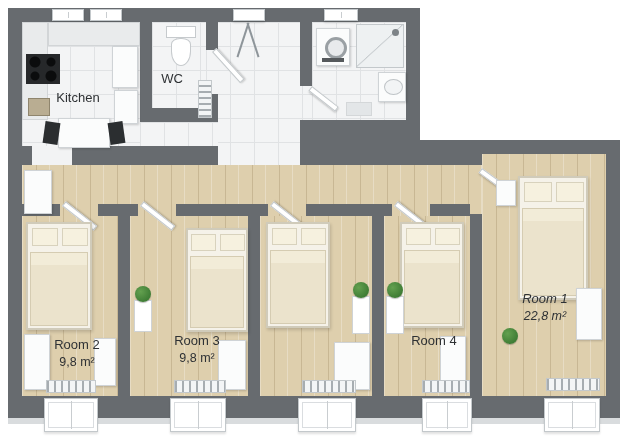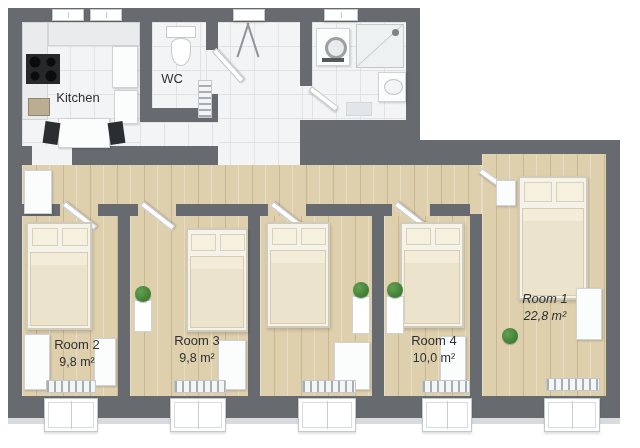--- a/index.html
+++ b/index.html
@@ -198,21 +198,20 @@
     <div class="pillow" style="left:4px;top:4px;width:25px;height:17px;"></div>
     <div class="pillow" style="left:33px;top:4px;width:25px;height:17px;"></div>
     <div class="duvet" style="left:2px;top:26px;width:56px;height:74px;"></div>
   </div>
   <div class="planter" style="left:386px;top:296px;width:18px;height:38px;"></div>
   <div class="plant" style="left:387px;top:282px;width:16px;height:16px;"></div>
   <div class="furn" style="left:440px;top:336px;width:26px;height:56px;"></div>
   <div class="radiator" style="left:422px;top:380px;width:48px;height:13px;"></div>
   <div class="label" style="left:389px;top:333px;width:90px;">
     <span>Room 4</span>
-    <span class="area">10,0 m²</span>
   </div>
 
   <div class="bed" style="left:518px;top:176px;width:70px;height:124px;">
     <div class="pillow" style="left:4px;top:4px;width:28px;height:20px;"></div>
     <div class="pillow" style="left:36px;top:4px;width:28px;height:20px;"></div>
     <div class="duvet" style="left:2px;top:30px;width:62px;height:88px;"></div>
   </div>
   <div class="furn" style="left:496px;top:180px;width:20px;height:26px;"></div>
   <div class="furn" style="left:576px;top:288px;width:26px;height:52px;"></div>
   <div class="plant" style="left:502px;top:328px;width:16px;height:16px;"></div>

